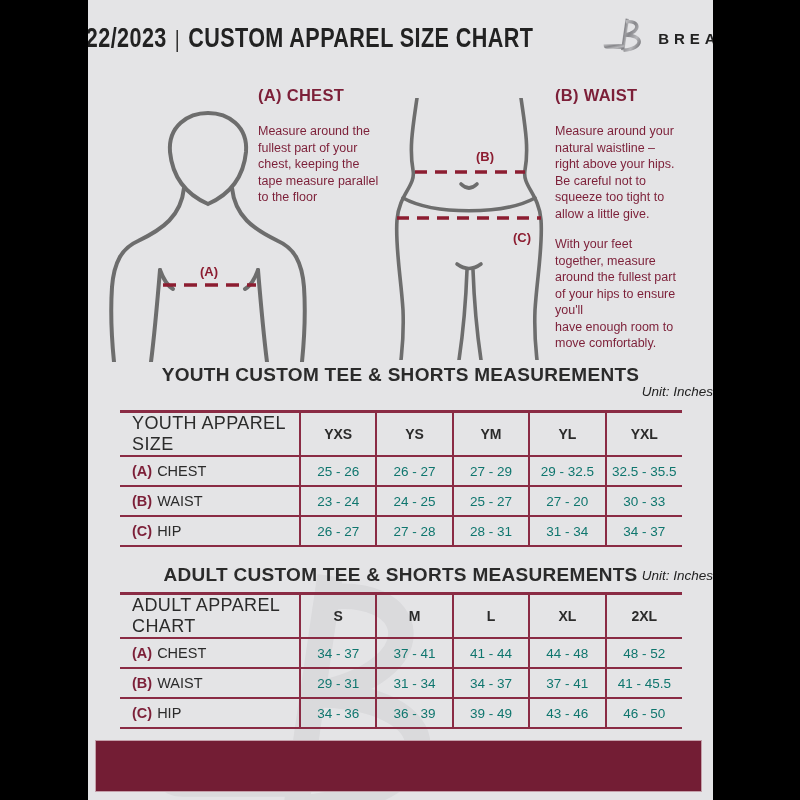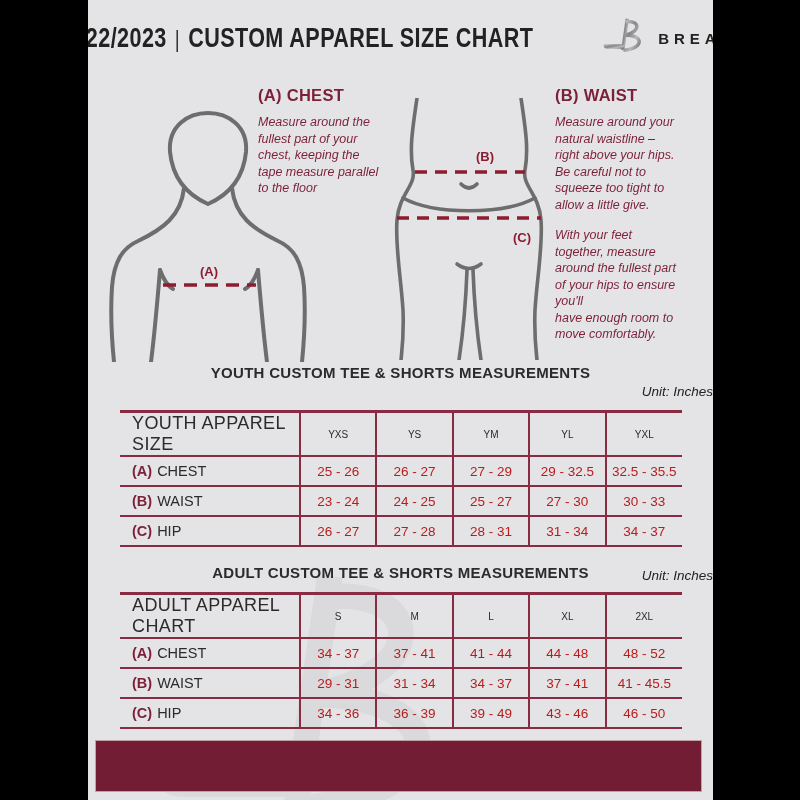--- a/index.html
+++ b/index.html
@@ -20,35 +20,35 @@
   .hdr{position:absolute;top:0;left:0;width:100%;height:76px;display:flex;align-items:center;justify-content:center;gap:10px;}
   .hdr-title-grp{display:inline-block;transform:scaleX(.8);transform-origin:center;white-space:nowrap;
      font-weight:bold;font-size:27px;color:#222;letter-spacing:.5px;}
   .hdr-divider{font-weight:normal;color:#333;padding:0 10px;font-size:24px;}
   .brand-grp{display:flex;align-items:center;gap:10px;}
   .brand{font-weight:bold;font-size:15px;letter-spacing:5px;color:#222;}
 
   
   .instr{position:absolute;color:var(--maroon-text);}
   .instr h3{font-size:16.5px;font-weight:bold;letter-spacing:.3px;}
-  .instr p{margin-top:9px;font-size:12.5px;line-height:16.5px;font-style:italic;white-space:pre-line;}
+  .instr p{margin-top:18px;font-size:12.5px;line-height:16.5px;white-space:pre-line;}
 
   
   .fig{position:absolute;}
 
   
-  .tbl-title{position:absolute;width:100%;text-align:center;font-weight:bold;font-size:15px;color:#2b2b2b;letter-spacing:.3px;}
+  .tbl-title{position:absolute;width:100%;text-align:center;font-weight:bold;font-size:19px;color:#2b2b2b;letter-spacing:.3px;}
   .tbl-unit{position:absolute;width:100%;text-align:right;font-style:italic;font-size:13.5px;color:#222;}
   table{position:absolute;left:32px;width:562px;border-collapse:collapse;table-layout:fixed;background:transparent;}
   th,td{border-left:2px solid var(--maroon-border);}
   th:first-child,td:first-child{border-left:none;width:180px;}
   thead th{border-top:3px solid var(--maroon-border);border-bottom:2px solid var(--maroon-border);height:33px;
-     font-size:10px;color:#2b2b2b;font-weight:normal;text-align:center;}
+     font-size:14px;color:#2b2b2b;font-weight:bold;text-align:center;}
   thead th:first-child{text-align:left;padding-left:12px;font-weight:normal;letter-spacing:.4px;font-size:18px;}
-  tbody td{border-bottom:2px solid var(--maroon-border);height:30px;text-align:center;font-size:13.5px;color:#b91c1c;}
+  tbody td{border-bottom:2px solid var(--maroon-border);height:30px;text-align:center;font-size:13.5px;color:#0f766e;}
   tbody td:first-child{text-align:left;padding-left:12px;font-size:14.5px;color:#2b2b2b;}
   .row-pfx{color:var(--maroon-text);font-weight:bold;margin-right:5px;}
 
   
   .watermark{position:absolute;left:55px;top:540px;opacity:.55;pointer-events:none;}
   .footer-bar{position:absolute;left:7px;top:740px;width:607px;height:52px;background:var(--footer);
      border:1px solid #c4a0aa;}
 
   svg text{font-family:"Liberation Sans",sans-serif;font-weight:bold;fill:var(--maroon-line);}
 </style>
@@ -166,21 +166,21 @@
           <td>26 - 27</td>
           <td>27 - 29</td>
           <td>29 - 32.5</td>
           <td>32.5 - 35.5</td>
         </tr>
         <tr>
           <td><span class="row-pfx">(B)</span><span>WAIST</span></td>
           <td>23 - 24</td>
           <td>24 - 25</td>
           <td>25 - 27</td>
-          <td>27 - 30</td>
+          <td>27 - 20</td>
           <td>30 - 33</td>
         </tr>
         <tr>
           <td><span class="row-pfx">(C)</span><span>HIP</span></td>
           <td>26 - 27</td>
           <td>27 - 28</td>
           <td>28 - 31</td>
           <td>31 - 34</td>
           <td>34 - 37</td>
         </tr>

